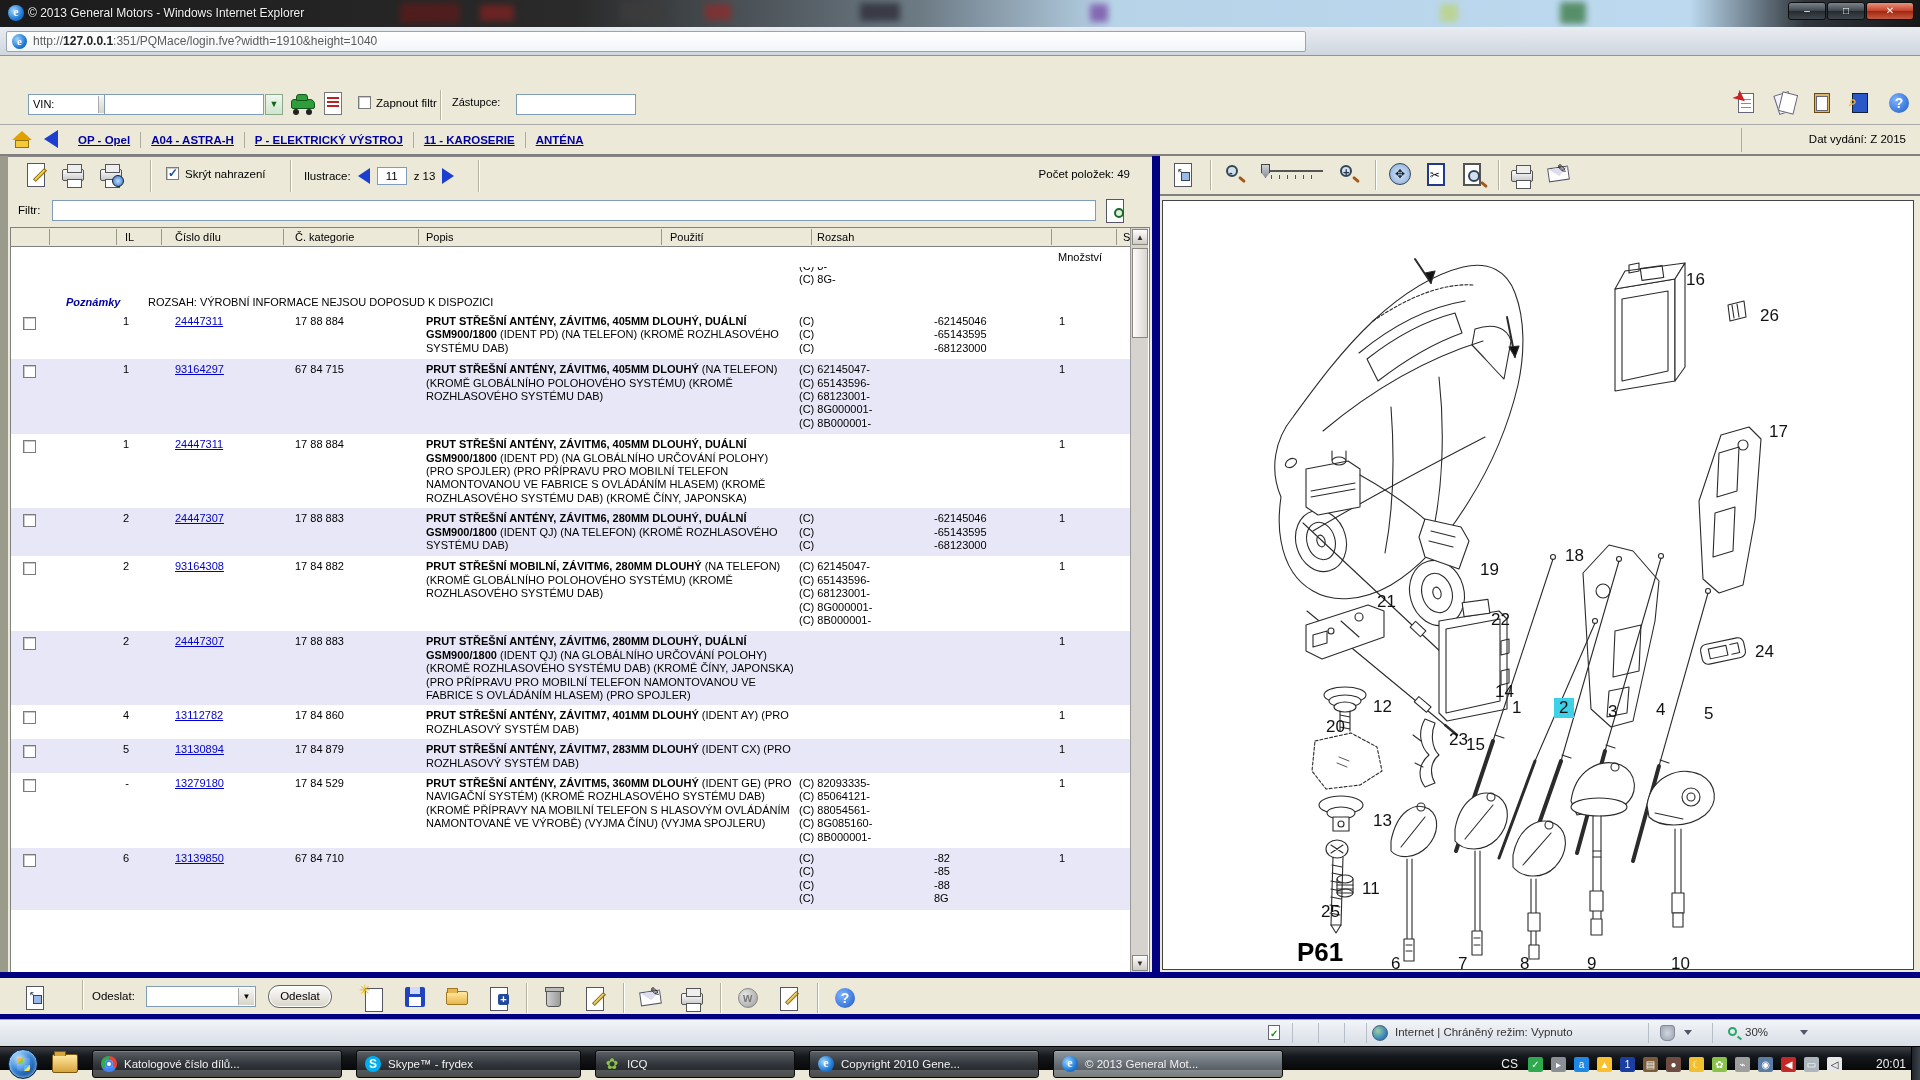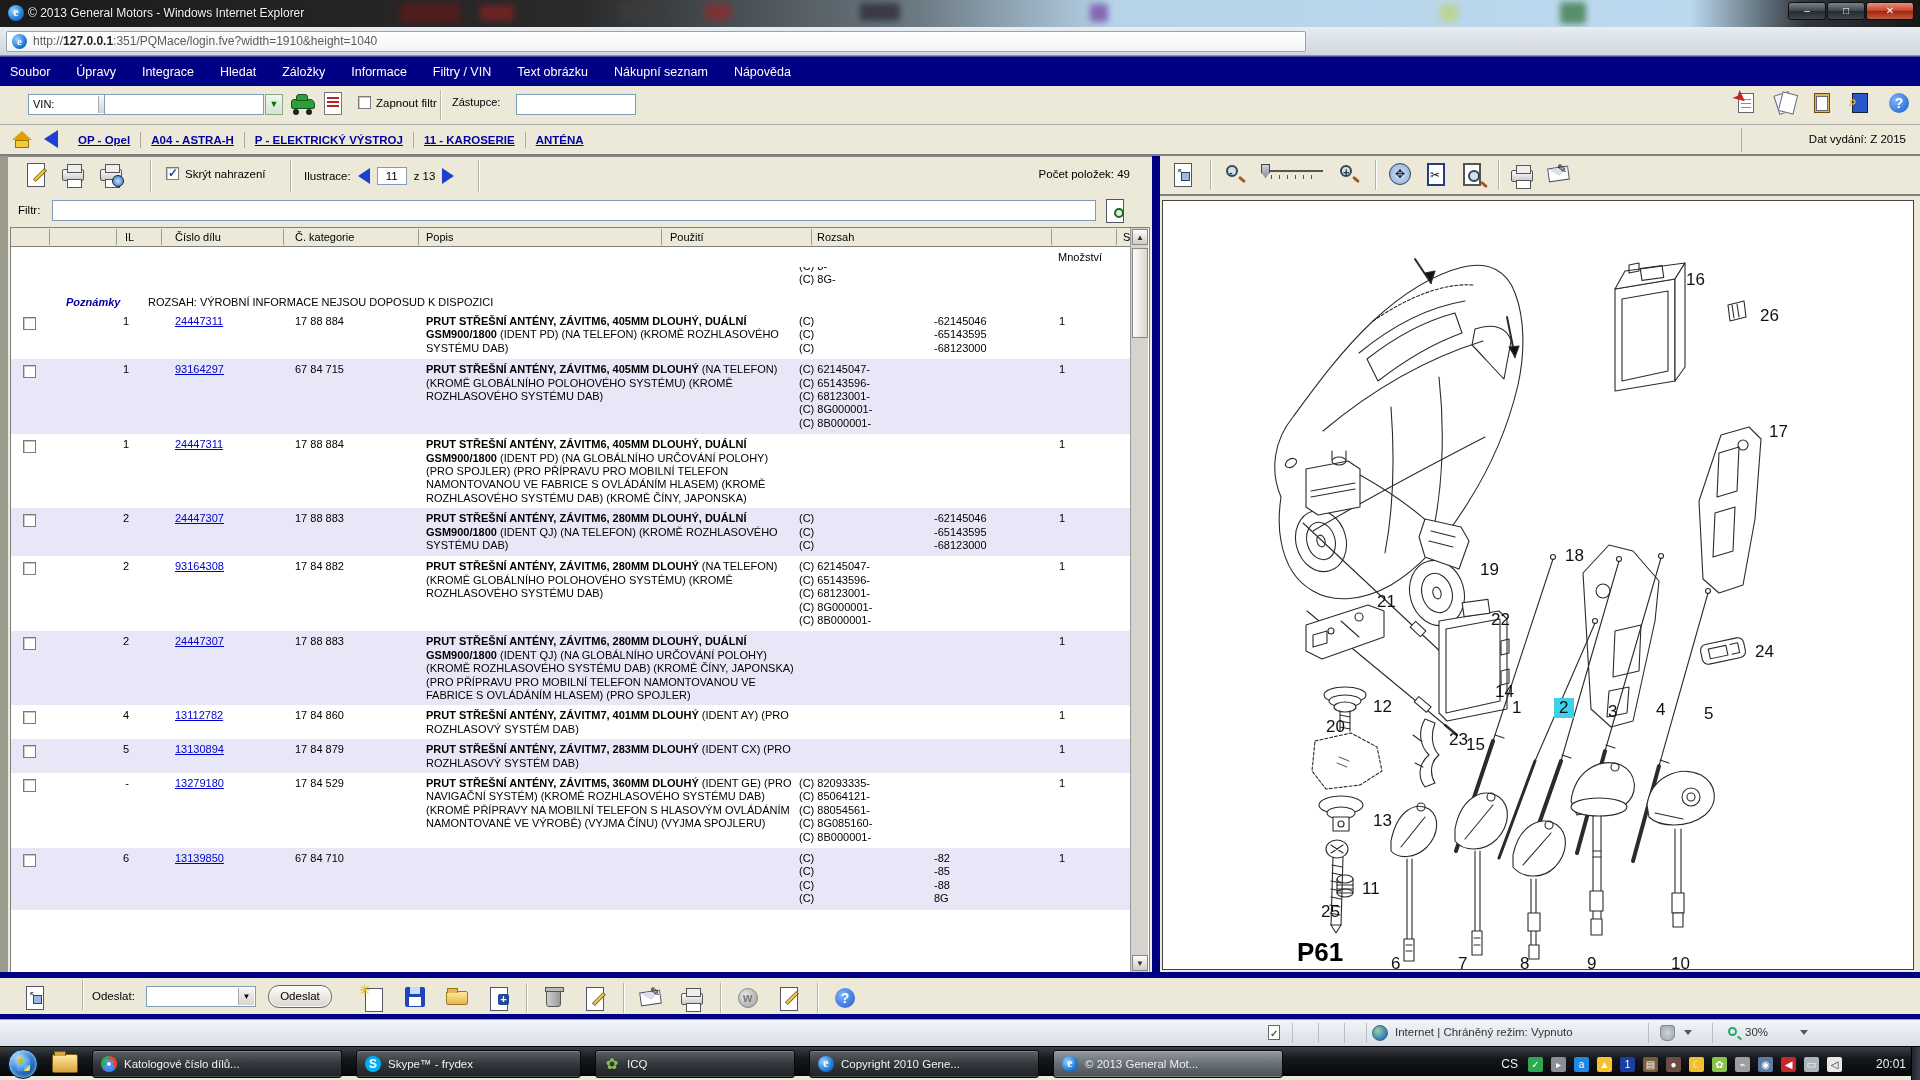--- a/index.html
+++ b/index.html
@@ -151,21 +151,21 @@
   .sb-globe{position:absolute;left:1372px;top:5px;width:16px;height:16px;border-radius:50%;background:radial-gradient(circle at 35% 35%,#9fd09f,#2e7bbf 70%);border:1px solid #467;}
   .sb-doc{position:absolute;left:1268px;top:5px;width:12px;height:15px;background:#fff;border:1px solid #667;}
   .sb-doc:after{content:"✓";position:absolute;left:1px;top:2px;color:#1a8a1a;font-size:10px;font-weight:bold;}
   .sb-zoom{position:absolute;left:1745px;top:6px;font-size:11.5px;color:#333;}
   .sb-shield{position:absolute;left:1660px;top:5px;width:15px;height:16px;background:radial-gradient(#cfd6de,#9aa4ae);border-radius:3px 3px 6px 6px;border:1px solid #889;}
   .sb-dd{position:absolute;top:10px;width:0;height:0;border-left:4px solid transparent;border-right:4px solid transparent;border-top:5px solid #556;}
   .sb-mag{position:absolute;left:1728px;top:7px;width:9px;height:9px;border:2px solid #2a6;border-radius:50%;}
   .sb-mag:after{content:"";position:absolute;left:7px;top:8px;width:5px;height:2px;background:#2a6;transform:rotate(40deg);}
 
   
-  .taskbar{position:absolute;left:0;top:1046px;width:1920px;height:30px;background:linear-gradient(#3a3f45,#15181c 40%,#060708);border-top:1px solid #000;}
+  .taskbar{position:absolute;left:0;top:1046px;width:1920px;height:24px;background:linear-gradient(#3a3f45,#15181c 40%,#060708);border-top:1px solid #000;}
   .orb{position:absolute;left:8px;top:2px;width:30px;height:30px;border-radius:50%;
     background:radial-gradient(circle at 35% 30%,#bfe3ff,#2f7fd6 45%,#0b3f86 80%);border:1px solid #06244e;box-shadow:inset 0 0 4px #dff;}
   .orb:after{content:"";position:absolute;left:8px;top:8px;width:13px;height:13px;
     background:linear-gradient(135deg,#ffb14d 49%,#7ed546 51%) top left/6px 6px no-repeat,
     linear-gradient(135deg,#51b7ff 49%,#ffe14d 51%) bottom right/6px 6px no-repeat,
     #fff2;border-radius:2px;}
   .tb-folder{position:absolute;left:52px;top:7px;width:26px;height:19px;background:linear-gradient(#ffe9a0,#d8a43c);border:1px solid #7a5a14;border-radius:2px;}
   .tb-folder:before{content:"";position:absolute;left:1px;top:-4px;width:10px;height:4px;background:#d8a43c;border:1px solid #7a5a14;border-bottom:none;}
   .taskbtn{position:absolute;top:3px;height:28px;border:1px solid #0a0a0a;border-radius:3px;
     background:linear-gradient(#6a7076cc,#3b4046cc 50%,#23272bcc);box-shadow:inset 0 1px 0 #ffffff33;
@@ -226,32 +226,20 @@
     </div>
   </div>
 
   <div class="addressbar">
     <div class="addr-field">
       <div class="addr-ico">e</div>
       <span>http://</span><span class="addr-host">127.0.0.1</span><span>:351/PQMace/login.fve?width=1910&amp;height=1040</span>
     </div>
   </div>
 
-  <div class="menubar" id="menubar">
-      <div class="menu-item">Soubor</div>
-      <div class="menu-item">Úpravy</div>
-      <div class="menu-item">Integrace</div>
-      <div class="menu-item">Hledat</div>
-      <div class="menu-item">Záložky</div>
-      <div class="menu-item">Informace</div>
-      <div class="menu-item">Filtry / VIN</div>
-      <div class="menu-item">Text obrázku</div>
-      <div class="menu-item">Nákupní seznam</div>
-      <div class="menu-item">Nápověda</div>
-    </div>
 
   <div class="vinbar">
     <div class="vin-select"><span>VIN:</span><span class="dd">▼</span></div>
     <input class="vin-combo" style="">
     <div class="combo-arrow">▼</div>
     <div class="car-ico">
         <div class="body"></div>
         <div class="cab"></div>
         <div class="w1"></div>
         <div class="w2"></div>
@@ -432,21 +420,21 @@
             <div class="rstack" style="left: 923px;">-62145046
 -65143595
 -68123000</div>
             <div class="rq">1</div>
           </div>
           <div class="prow" style="min-height: 75px;">
             <div class="chk rcb"></div>
             <div class="ril">2</div>
             <div class="rpart">93164308</div>
             <div class="rcat">17 84 882</div>
-            <div class="rpopis"><b>PRUT STŘEŠNÍ ANTÉNY, ZÁVITM6, 280MM DLOUHÝ</b> (NA TELEFON) (KROMĚ GLOBÁLNÍHO POLOHOVÉHO SYSTÉMU) (KROMĚ ROZHLASOVÉHO SYSTÉMU DAB)</div>
+            <div class="rpopis"><b>PRUT STŘEŠNÍ MOBILNÍ, ZÁVITM6, 280MM DLOUHÝ</b> (NA TELEFON) (KROMĚ GLOBÁLNÍHO POLOHOVÉHO SYSTÉMU) (KROMĚ ROZHLASOVÉHO SYSTÉMU DAB)</div>
             <div class="rstack" style="left: 788px;">(C) 62145047-
 (C) 65143596-
 (C) 68123001-
 (C) 8G000001-
 (C) 8B000001-</div>
             <div class="rq">1</div>
           </div>
           <div class="prow alt" style="min-height: 21.4px;">
             <div class="chk rcb"></div>
             <div class="ril">2</div>

